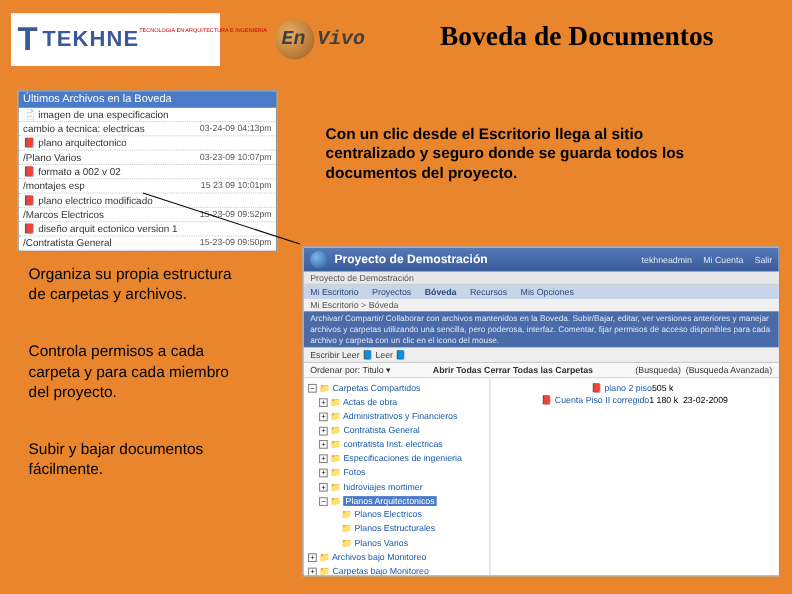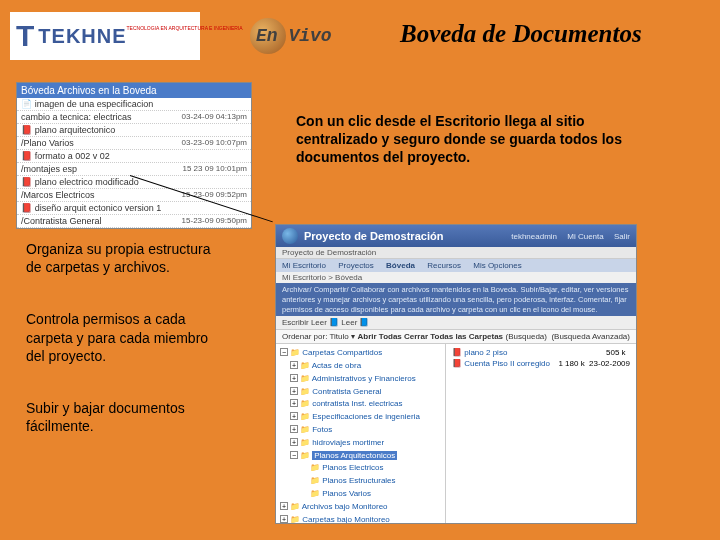--- a/index.html
+++ b/index.html
@@ -7,51 +7,51 @@
   .header { position: absolute; top: 6px; left: 10px; right: 10px; height: 60px; display: flex; align-items: center; }
   .logo { width: 190px; height: 48px; background: #fff; display: flex; align-items: center; padding: 2px; }
   .logo-bar { width: 8px; height: 38px; background: #444; margin-right: 4px; }
   .logo-t { font-size: 30px; font-weight: bold; color: #3b5998; }
   .logo-txt { display: flex; flex-direction: row; margin-left: 4px; }
   .logo-main { font-size: 20px; font-weight: bold; color: #3b5998; letter-spacing: 1px; }
   .logo-sub { font-size: 5px; color: #c00; white-space: nowrap; }
   .envivo { margin-left: 50px; display: flex; align-items: center; }
   .envivo-globe { width: 36px; height: 36px; border-radius: 50%; background: radial-gradient(circle at 35% 35%, #e8b060, #a05a20); position: relative; }
   .envivo-txt { font-style: italic; font-weight: bold; font-size: 18px; color: #404040; margin-left: -30px; position: relative; z-index: 1; font-family: Liberation Mono, monospace; }
-  .title { position: absolute; left: 400px; top: 20px; font-size: 25px; font-family: 'Times New Roman', serif; font-weight: bold; color: #000; font-style: italic; }
+  .title { position: absolute; left: 400px; top: 20px; font-size: 25px; font-family: 'Times New Roman', serif; font-weight: bold; color: #000; }
   .panel1 { position: absolute; top: 82px; left: 16px; width: 236px; background: #fff; border: 1px solid #888; font-size: 9px; }
   .p1-hdr { background: #4a7bc8; color: #fff; padding: 2px 4px; font-size: 10px; }
   .p1-row { display: flex; justify-content: space-between; padding: 1px 4px; border-bottom: 1px dotted #ccc; white-space: nowrap; overflow: hidden; }
   .p1-l { color: #333; overflow: hidden; text-overflow: ellipsis; }
   .p1-r { color: #555; font-size: 8px; }
   .desc1 { position: absolute; top: 112px; left: 296px; width: 366px; font-family: Arial; font-size: 14px; font-weight: bold; line-height: 1.3; }
   .sidebar { position: absolute; top: 240px; left: 26px; width: 200px; font-size: 14px; font-family: Arial; }
   .sidebar p { margin-bottom: 34px; line-height: 1.3; }
-  .panel2 { position: absolute; top: 224px; left: 275px; width: 362px; height: 300px; background: #fff; border: 1px solid #888; font-size: 8px; overflow: hidden; }
+  .panel2 { position: absolute; top: 224px; left: 275px; width: 434px; height: 300px; background: #fff; border: 1px solid #888; font-size: 8px; overflow: hidden; }
   .p2-top { background: linear-gradient(#5578b8, #3a5b9a); color: #fff; height: 22px; display: flex; align-items: center; padding: 0 6px; }
   .globe2 { width: 16px; height: 16px; background: radial-gradient(circle at 35% 35%, #7ab8e8, #2a5a9a); border-radius: 50%; margin-right: 6px; }
   .p2-ptitle { font-weight: bold; font-size: 11px; flex: 1; }
   .p2-nav { font-size: 8px; color: #dce6f5; }
   .p2-nav span { margin-left: 8px; }
   .p2-sub { background: #e8e8e8; border-bottom: 1px solid #ccc; padding: 1px 6px; font-size: 8px; color: #555; }
   .p2-tabs { background: #c8d4e8; padding: 2px 6px; font-size: 8px; color: #2a4a7a; }
   .p2-tabs span { margin-right: 10px; }
   .p2-bc { background: #f0f0f0; padding: 1px 6px; font-size: 8px; color: #555; }
   .p2-info { background: #4a6ba8; color: #dce6f5; padding: 2px 6px; font-size: 7.5px; line-height: 1.3; }
   .p2-tb { background: #eee; padding: 2px 6px; font-size: 8px; color: #444; border-bottom: 1px solid #ccc; }
   .p2-ctrl { background: #f8f8f8; padding: 2px 6px; font-size: 8px; color: #333; display: flex; justify-content: space-between; border-bottom: 1px solid #ccc; }
   .p2-body { display: flex; height: 200px; }
   .p2-tree { width: 170px; border-right: 1px solid #ccc; padding: 3px 4px; font-size: 8px; line-height: 1.6; background: #fff; }
   .p2-tree .node { white-space: nowrap; overflow: hidden; }
   .p2-tree .pm { display: inline-block; width: 8px; height: 8px; border: 1px solid #888; text-align: center; line-height: 7px; font-size: 7px; margin-right: 2px; }
   .p2-tree .fld { color: #b8860b; }
   .p2-tree .lnk { color: #1a5aa8; }
   .p2-tree .sel { background: #4a7bc8; color: #fff; padding: 0 2px; }
   .p2-files { flex: 1; padding: 3px 6px; font-size: 8px; background: #fff; }
-  .p2-fr { display: flex; justify-content: space-between; padding: 1px 0; }
+  .p2-fr { display: flex; justify-content: center; padding: 1px 0; }
   .p2-fn { color: #1a5aa8; }
   .hr-line { position: absolute; top: 175px; left: 130px; width: 150px; height: 1px; background: #000; transform: rotate(18deg); transform-origin: left center; }
 </style>
 </head>
 <body>
 
 <div class="header">
   <div class="logo">
     <div class="logo-bar"></div>
     <span class="logo-t">T</span>
@@ -62,21 +62,21 @@
   </div>
   <div class="envivo">
     <div class="envivo-globe"></div>
     <span class="envivo-txt">En Vivo</span>
   </div>
 </div>
 
 <div class="title">Boveda de Documentos</div>
 
 <div class="panel1">
-  <div class="p1-hdr">Bóveda Archivos en la Boveda</div>
+  <div class="p1-hdr">Últimos Archivos en la Boveda</div>
   <div id="p1-rows">
       <div class="p1-row">
         <span class="p1-l">📄 imagen de una especificacion</span>
         <span class="p1-r"></span>
       </div>
       <div class="p1-row">
         <span class="p1-l">cambio a tecnica: electricas</span>
         <span class="p1-r">03-24-09 04:13pm</span>
       </div>
       <div class="p1-row">

